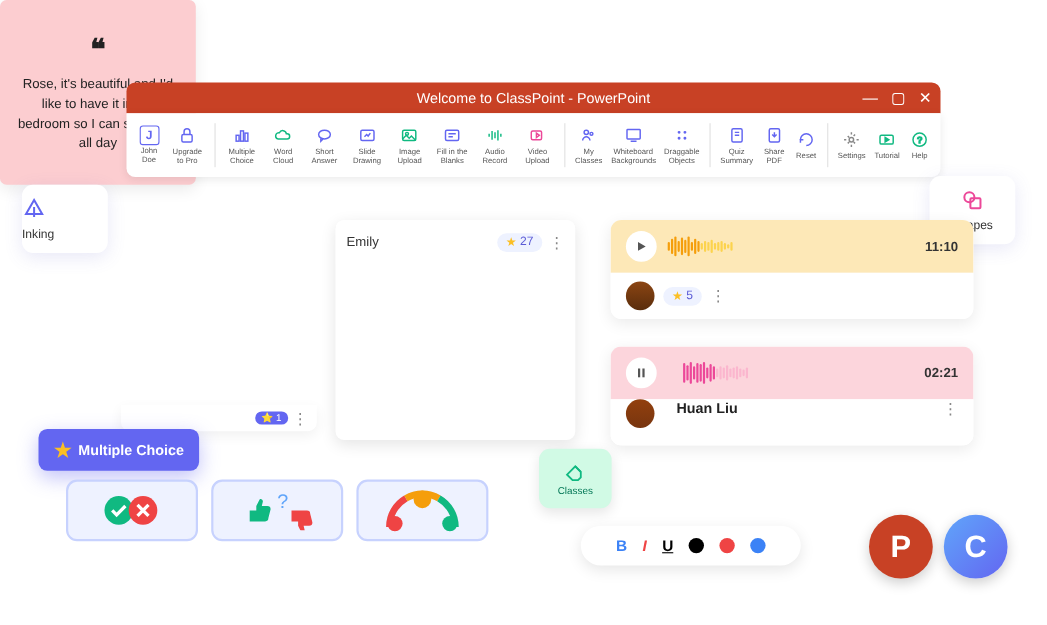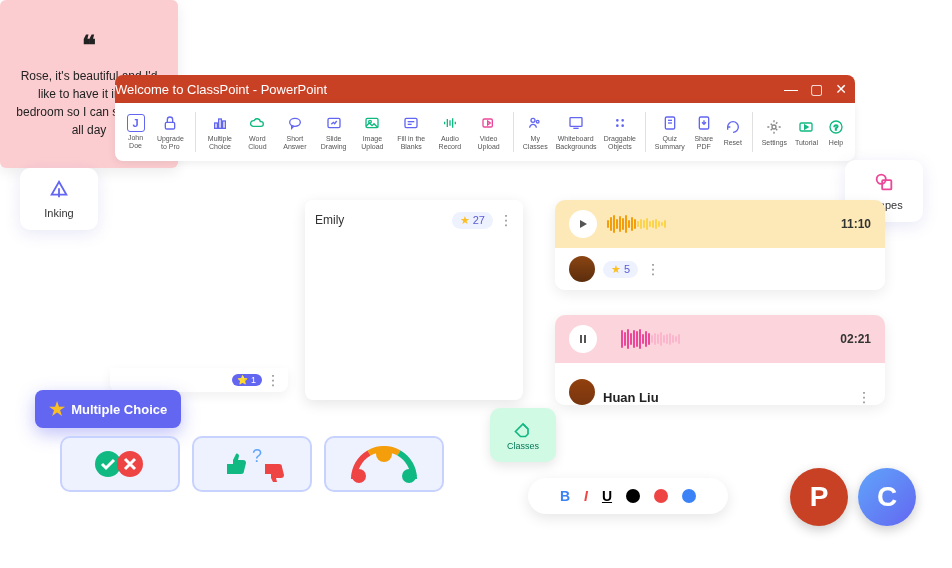--- a/index.html
+++ b/index.html
@@ -1,27 +1,27 @@
 <!DOCTYPE html>
 <html><head>
 <meta charset="utf-8">
 <style>
 * { box-sizing: border-box; margin: 0; padding: 0; }
 body { font-family: -apple-system, BlinkMacSystemFont, 'Segoe UI', sans-serif; width: 952px; height: 568px; position: relative; background: #fff; }
-.titlebar { position: absolute; top: 75px; left: 115px; width: 740px; height: 28px; background: #C84125; border-radius: 8px 8px 0 0; display: flex; align-items: center; color: #fff; font-size: 13px; }
+.titlebar { position: absolute; top: 75px; left: 115px; width: 740px; height: 28px; background: #C84125; border-radius: 8px 8px 0 0; display: flex; align-items: center; justify-content: center; color: #fff; font-size: 13px; }
 .titlebar .controls { position: absolute; right: 8px; display: flex; gap: 12px; }
 .titlebar .controls span { font-size: 14px; cursor: pointer; }
 .ribbon { position: absolute; top: 103px; left: 115px; width: 740px; height: 58px; background: #fff; border-radius: 0 0 8px 8px; box-shadow: 0 2px 8px rgba(0,0,0,0.08); display: flex; align-items: center; padding: 0 6px; gap: 2px; }
 .ribbon-group { display: flex; gap: 2px; }
 .divider { width: 1px; height: 40px; background: #e0e0e0; margin: 0 4px; }
 .ribbon-item { display: flex; flex-direction: column; align-items: center; justify-content: center; gap: 2px; padding: 4px 3px; cursor: pointer; }
 .ribbon-item .icon { width: 20px; height: 20px; display: flex; align-items: center; justify-content: center; }
 .ribbon-item .label { font-size: 7px; color: #555; text-align: center; line-height: 1.1; max-width: 40px; }
 .card { position: absolute; background: #fff; border-radius: 10px; box-shadow: 0 4px 16px rgba(100,100,200,0.15); }
-.inking { top: 168px; left: 20px; width: 78px; height: 62px; display: flex; flex-direction: column; align-items: center; justify-content: center; gap: 6px; }
+.inking { top: 168px; left: 20px; width: 78px; height: 62px; display: flex; flex-direction: column; justify-content: center; gap: 6px; }
 .inking svg { stroke: #6366f1; }
 .inking .lbl { font-size: 11px; color: #333; }
 .shapes { top: 160px; left: 845px; width: 78px; height: 62px; display: flex; flex-direction: column; align-items: center; justify-content: center; gap: 6px; }
 .shapes svg { stroke: #ec4899; fill: none; }
 .shapes .lbl { font-size: 11px; color: #333; }
 .quote { top: 200px; left: 110px; width: 178px; height: 168px; background: #FCCDD0; padding: 18px 14px; font-size: 12px; color: #222; text-align: center; display: flex; flex-direction: column; align-items: center; justify-content: center; border-radius: 6px; box-shadow: 0 4px 14px rgba(0,0,0,0.08); }
 .quote-mark { font-size: 26px; font-weight: bold; margin-bottom: 6px; }
 .quote-footer { position: absolute; top: 368px; left: 110px; width: 178px; height: 24px; background: #fff; border-radius: 0 0 8px 8px; display: flex; align-items: center; justify-content: flex-end; padding: 0 8px; box-shadow: 0 4px 12px rgba(0,0,0,0.06); gap: 4px; }
 .badge { background: #6366f1; color: #fff; border-radius: 10px; font-size: 9px; padding: 1px 6px; display: flex; align-items: center; gap: 2px; }
 .dots { color: #888; font-size: 14px; cursor: pointer; }
@@ -37,21 +37,21 @@
 .play-btn { width: 28px; height: 28px; border-radius: 50%; background: #fff; display: flex; align-items: center; justify-content: center; cursor: pointer; }
 .waveform { flex: 1; height: 20px; display: flex; align-items: center; gap: 1px; }
 .waveform span { width: 2px; background: #f59e0b; border-radius: 1px; }
 .time { font-size: 12px; color: #333; font-weight: 600; }
 .audio1-bottom { height: 42px; background: #fff; display: flex; align-items: center; padding: 0 14px; gap: 8px; }
 .avatar { width: 26px; height: 26px; border-radius: 50%; background: #8b4513; }
 .username { font-size: 13px; color: #222; flex: 1; font-weight: 600; }
 .audio2 { top: 315px; left: 555px; width: 330px; height: 90px; border-radius: 10px; overflow: hidden; box-shadow: 0 4px 14px rgba(0,0,0,0.08); }
 .audio2-top { height: 48px; background: #FCD5DC; display: flex; align-items: center; padding: 0 14px; gap: 24px; }
 .waveform2 span { background: #ec4899; }
-.audio2-bottom { height: 42px; background: #fff; display: flex; align-items: flex-end; padding: 0 14px; gap: 8px; }
+.audio2-bottom { height: 42px; background: #fff; display: flex; align-items: flex-start; padding: 0 14px; gap: 20px; }
 .mc-btn { position: absolute; top: 390px; left: 35px; background: #6366f1; color: #fff; border-radius: 8px; padding: 8px 14px; display: flex; align-items: center; gap: 6px; font-size: 13px; font-weight: 600; box-shadow: 0 6px 18px rgba(99,102,241,0.4); }
 .mc-btn .star { color: #fbbf24; font-size: 18px; }
 .poll-card { position: absolute; top: 436px; width: 120px; height: 56px; background: #eef2ff; border: 2px solid #c7d2fe; border-radius: 10px; display: flex; align-items: center; justify-content: center; gap: 4px; }
 .poll1 { left: 60px; }
 .poll2 { left: 192px; }
 .poll3 { left: 324px; }
 .eraser { position: absolute; top: 408px; left: 490px; width: 66px; height: 54px; background: #d1fae5; border-radius: 10px; display: flex; flex-direction: column; align-items: center; justify-content: center; gap: 2px; box-shadow: 0 4px 12px rgba(0,0,0,0.1); }
 .eraser .lbl { font-size: 9px; color: #047857; }
 .format-bar { position: absolute; top: 478px; left: 528px; width: 200px; height: 36px; background: #fff; border-radius: 18px; box-shadow: 0 4px 14px rgba(0,0,0,0.1); display: flex; align-items: center; justify-content: center; gap: 14px; }
 .format-bar span { font-size: 14px; font-weight: 600; cursor: pointer; }

